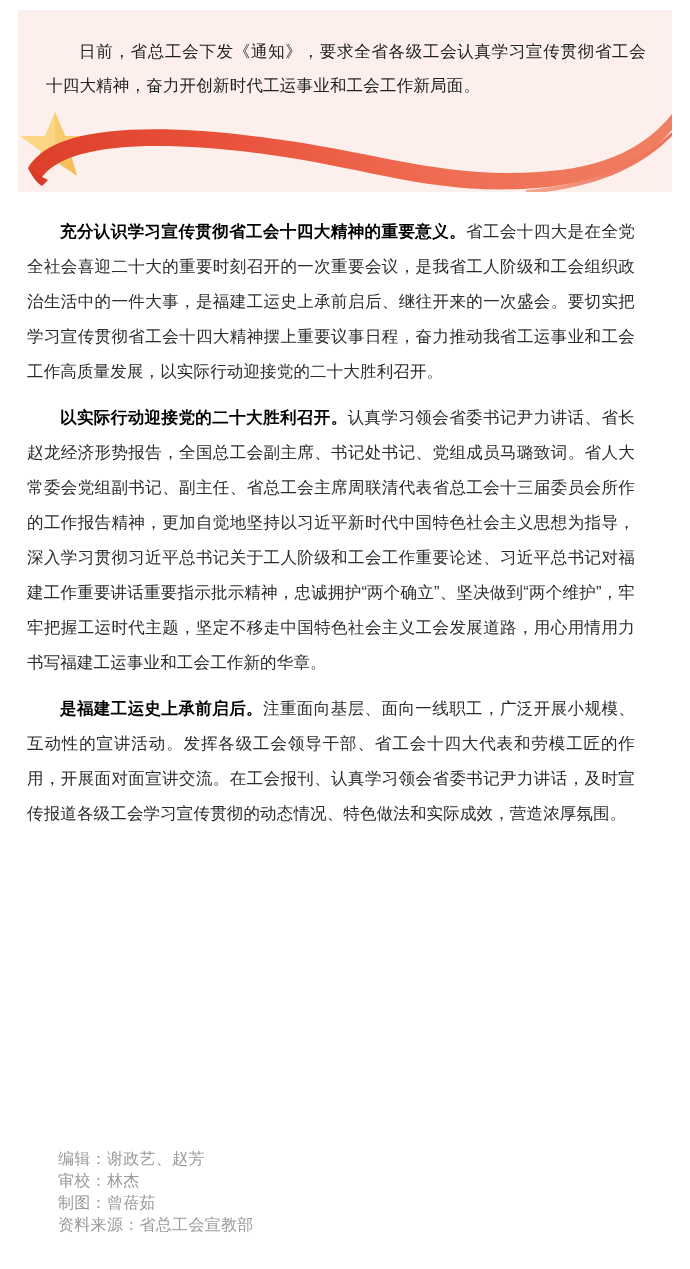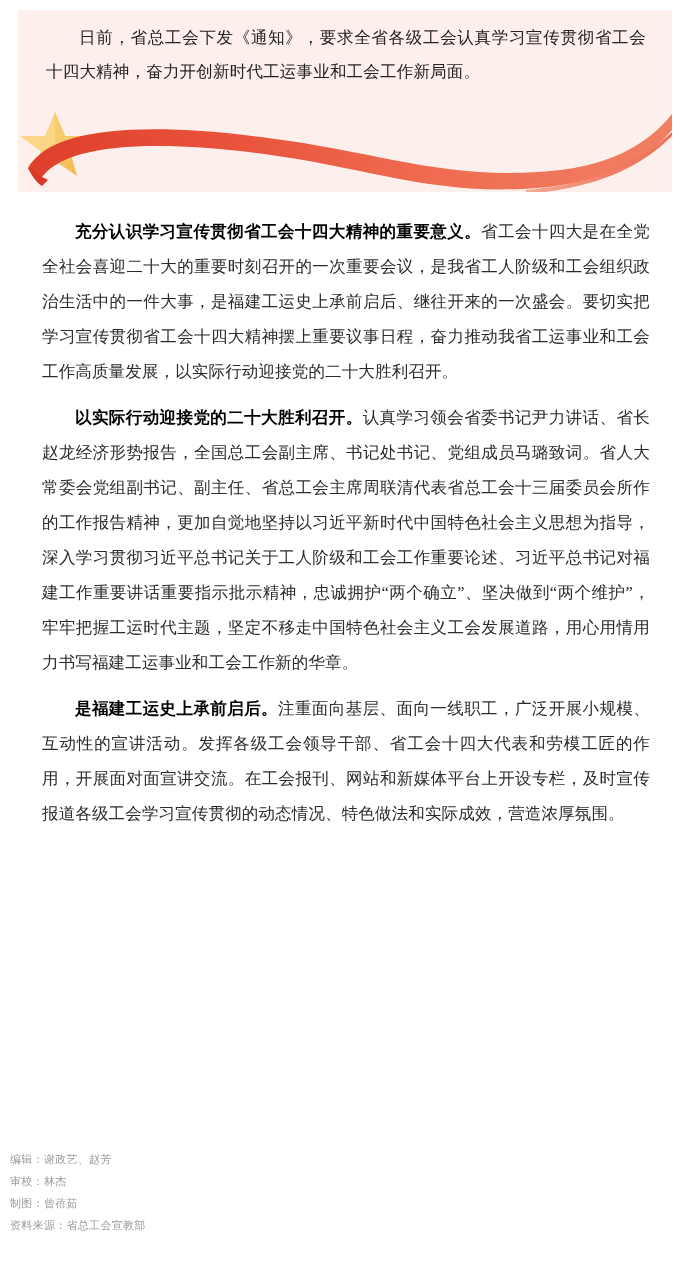--- a/index.html
+++ b/index.html
@@ -30,21 +30,21 @@
     top: 10px;
     width: 654px;
     height: 182px;
     background: #fdf0ec;
     overflow: hidden;
   }
 
   .header-text {
     position: absolute;
     left: 28px;
-    top: 10px;
+    top: 24px;
     width: 600px;
     font-size: 16.5px;
     line-height: 34px;
     color: #222222;
     letter-spacing: 0.2px;
     text-align: justify;
     text-indent: 2em;
   }
 
   .ribbon-svg {
@@ -52,24 +52,23 @@
     left: 0;
     top: 96px;
     width: 654px;
     height: 86px;
     display: block;
   }
 
   
   .article {
     position: absolute;
-    left: 42px;
+    left: 27px;
     top: 214px;
     width: 608px;
-    font-family: Liberation Serif, serif;
   }
 
   .para {
     font-size: 16.5px;
     line-height: 35px;
     color: #2b2b2b;
     text-align: justify;
     text-indent: 2em;
     margin: 0 0 11px 0;
     letter-spacing: 0.15px;
@@ -85,25 +84,26 @@
   }
 
   
   .credits {
     position: absolute;
     left: 10px;
     top: 1148px;
     width: 400px;
   }
   .credit-line {
-    font-size: 11px;
+    font-size: 16px;
     line-height: 22px;
     color: #9a9a9a;
     letter-spacing: 0.3px;
     white-space: nowrap;
+    margin-left: 48px;
   }
 </style>
 </head>
 <body>
 
 <div id="page">
 
   <div class="header-card">
 
     <div class="header-text">日前，省总工会下发《通知》，要求全省各级工会认真学习宣传贯彻省工会十四大精神，奋力开创新时代工运事业和工会工作新局面。</div>
@@ -152,21 +152,21 @@
       <span class="lead">充分认识学习宣传贯彻省工会十四大精神的重要意义。</span><span>省工会十四大是在全党全社会喜迎二十大的重要时刻召开的一次重要会议，是我省工人阶级和工会组织政治生活中的一件大事，是福建工运史上承前启后、继往开来的一次盛会。要切实把学习宣传贯彻省工会十四大精神摆上重要议事日程，奋力推动我省工运事业和工会工作高质量发展，以实际行动迎接党的二十大胜利召开。</span>
     </p>
 
     <p class="para">
       <span class="lead">以实际行动迎接党的二十大胜利召开。</span><span>认真学习领会省委书记尹力讲话、省长赵龙经济形势报告，全国总工会副主席、书记处书记、党组成员马璐致词。省人大常委会党组副书记、副主任、省总工会主席周联清代表省总工会十三届委员会所作的工作报告精神，更加自觉地坚持以习近平新时代中国特色社会主义思想为指导，深入学习贯彻习近平总书记关于工人阶级和工会工作重要论述、习近平总书记对福建工作重要讲话重要指示批示精神，忠诚拥护“两个确立”、坚决做到“两个维护”，牢牢把握工运时代主题，坚定不移走中国特色社会主义工会发展道路，用心用情用力书写福建工运事业和工会工作新的华章。</span>
     </p>
 
 
 
     <p class="para">
-      <span class="lead">是福建工运史上承前启后。</span><span>注重面向基层、面向一线职工，广泛开展小规模、互动性的宣讲活动。发挥各级工会领导干部、省工会十四大代表和劳模工匠的作用，开展面对面宣讲交流。在工会报刊、网站和新媒体平台上开设专栏，及时宣传报道各级工会学习宣传贯彻的动态情况、特色做法和实际成效，营造浓厚氛围。</span>
+      <span class="lead">是福建工运史上承前启后。</span><span>注重面向基层、面向一线职工，广泛开展小规模、互动性的宣讲活动。发挥各级工会领导干部、省工会十四大代表和劳模工匠的作用，开展面对面宣讲交流。在工会报刊、认真学习领会省委书记尹力讲话，及时宣传报道各级工会学习宣传贯彻的动态情况、特色做法和实际成效，营造浓厚氛围。</span>
     </p>
 
   </div>
 
   <div class="credits">
     <div class="credit-line">编辑：谢政艺、赵芳</div>
     <div class="credit-line">审校：林杰</div>
     <div class="credit-line">制图：曾蓓茹</div>
     <div class="credit-line">资料来源：省总工会宣教部</div>
   </div>

